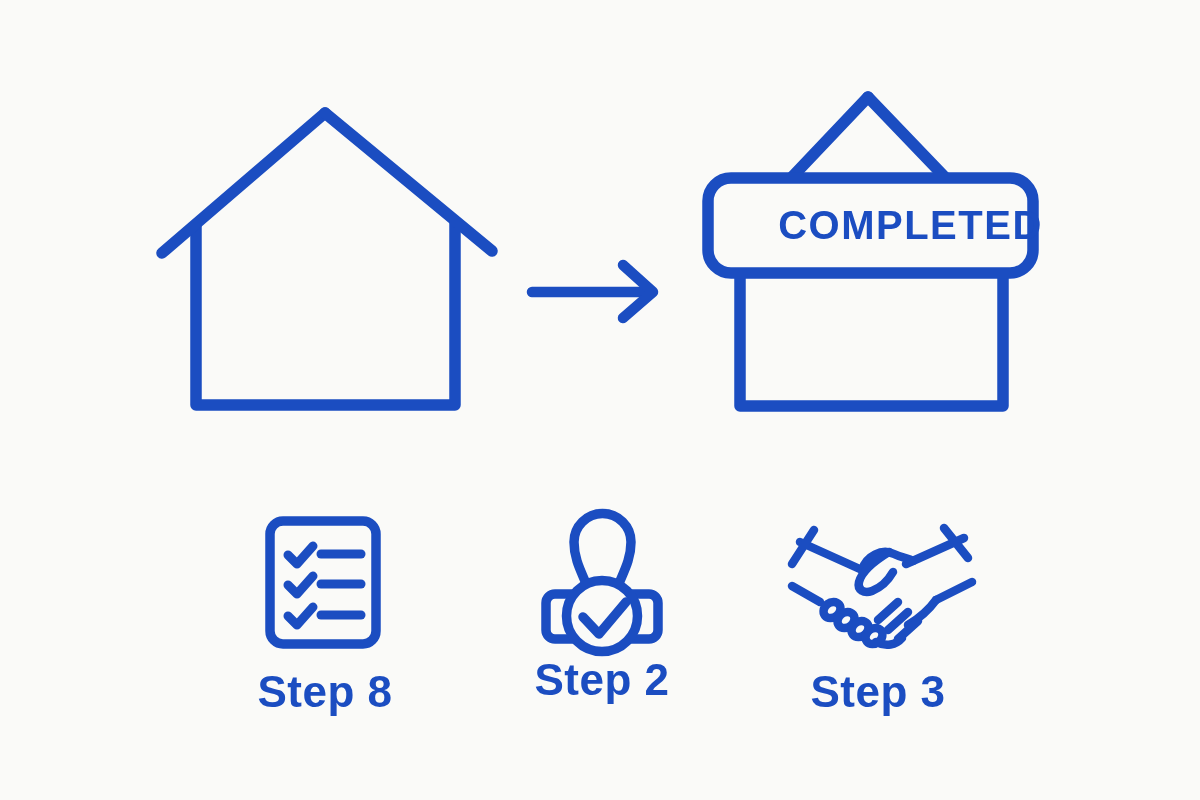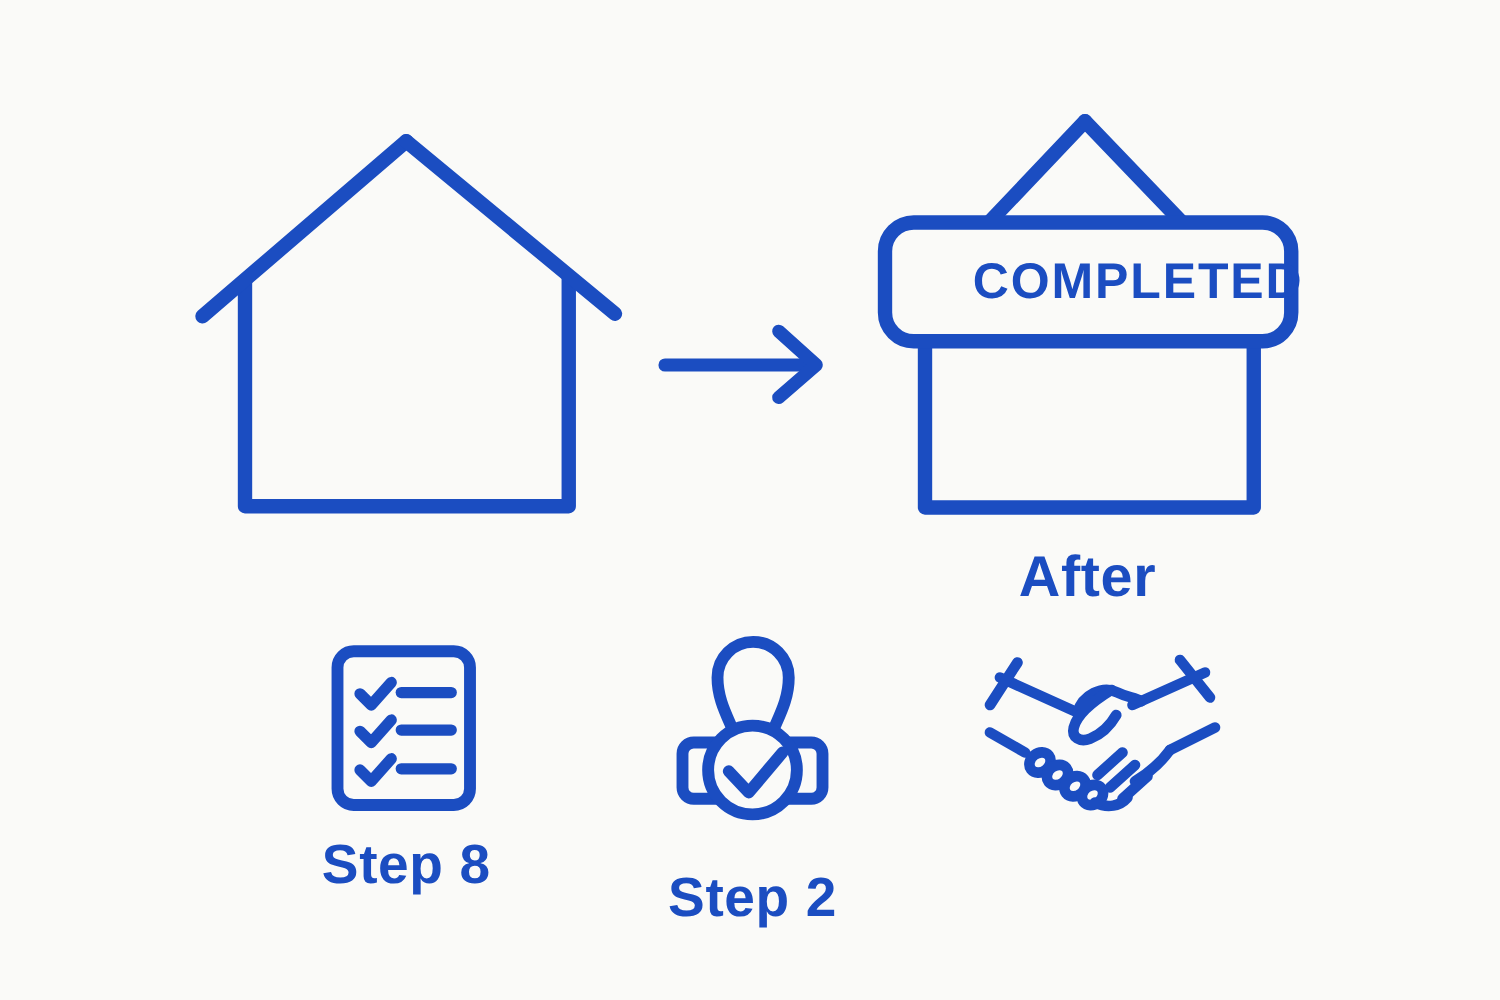--- a/index.html
+++ b/index.html
@@ -70,40 +70,39 @@
     <path d="M97,4 L127,31 L97,57" stroke-width="10.5"></path>
   </svg>
 
   <svg class="icon-svg abs" style="left:700px; top:88px;" width="340" height="330" viewBox="0 0 340 330" aria-hidden="true">
     <path d="M168,9 L75,107" stroke-width="11.5"></path>
     <path d="M168,9 L262,107" stroke-width="11.5"></path>
     <rect x="40" y="184" width="263" height="134" stroke-width="11.5"></rect>
     <rect class="filled" x="8" y="90" width="325" height="95" rx="23" stroke-width="11.5"></rect>
   </svg>
   <div class="sign-label abs" style="left:748px; top:178px; width:325px; height:95px;">COMPLETED</div>
-  <div class="caption abs" style="left:700px; top:436px; width:340px;">After</div>
 
   <svg class="icon-svg abs" style="left:264px; top:516px;" width="120" height="136" viewBox="0 0 120 136" aria-hidden="true">
     <rect x="6" y="5" width="106" height="123" rx="13" stroke-width="9.5"></rect>
     <path d="M24,39 L33,48 L49,30" stroke-width="9"></path>
     <path d="M24,69 L33,78 L49,60" stroke-width="9"></path>
     <path d="M24,100 L33,109 L49,91" stroke-width="9"></path>
     <path d="M57,38 L97,38" stroke-width="9"></path>
     <path d="M57,68 L97,68" stroke-width="9"></path>
     <path d="M57,99 L97,99" stroke-width="9"></path>
   </svg>
   <div class="caption step-caption abs" style="left:240px; top:668px; width:170px;">Step 8</div>
 
   <svg class="icon-svg abs" style="left:542px; top:508px;" width="120" height="150" viewBox="0 0 120 150" aria-hidden="true">
     <path d="M46,80 C40,65 32,52 32,34 A28.5,28.5 0 0 1 89,34 C89,52 81,65 75,80" stroke-width="9.5"></path>
     <rect x="4" y="86" width="112" height="45" rx="9" stroke-width="9.5"></rect>
     <circle class="filled" cx="60" cy="108" r="35.5" stroke-width="9.5"></circle>
     <path d="M41,109 L57,126 L84,94" stroke-width="9.5"></path>
   </svg>
-  <div class="caption step-caption abs" style="left:517px; top:695px; width:170px;">Step 2</div>
+  <div class="caption step-caption abs" style="left:517px; top:656px; width:170px;">Step 2</div>
 
   <svg class="icon-svg abs" style="left:792px; top:528px;" width="180" height="122" viewBox="0 0 180 122" aria-hidden="true">
 
     <path d="M8,14 L70,42" stroke-width="8.5"></path>
     <path d="M22,2 L0,36" stroke-width="8.5"></path>
     <path d="M0,58 L28,74" stroke-width="8.5"></path>
 
     <path d="M172,10 L114,36" stroke-width="8.5"></path>
     <path d="M152,0 L176,30" stroke-width="8.5"></path>
     <path d="M180,54 L144,72" stroke-width="8.5"></path>
@@ -115,14 +114,15 @@
     <path d="M86,92 L106,74" stroke-width="8.5"></path>
     <path d="M96,102 L116,84" stroke-width="8.5"></path>
     <path d="M106,111 L126,93" stroke-width="8.5"></path>
     <path d="M84,114 C94,119 104,117 110,110" stroke-width="8.5"></path>
 
     <ellipse cx="40" cy="82" rx="9" ry="7.5" transform="rotate(-38 40 82)" stroke-width="8.5"></ellipse>
     <ellipse cx="54" cy="92" rx="9" ry="7.5" transform="rotate(-38 54 92)" stroke-width="8.5"></ellipse>
     <ellipse cx="68" cy="101" rx="9" ry="7.5" transform="rotate(-38 68 101)" stroke-width="8.5"></ellipse>
     <ellipse cx="82" cy="108" rx="9" ry="7.5" transform="rotate(-38 82 108)" stroke-width="8.5"></ellipse>
   </svg>
+  <div class="caption step-caption abs" style="left:793px; top:668px; width:170px;">Step 3</div>
 
 </div>
 
 </body></html>

